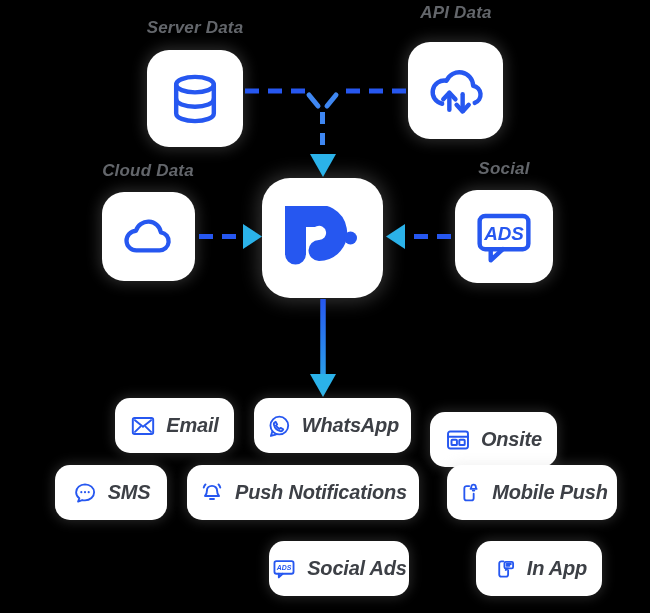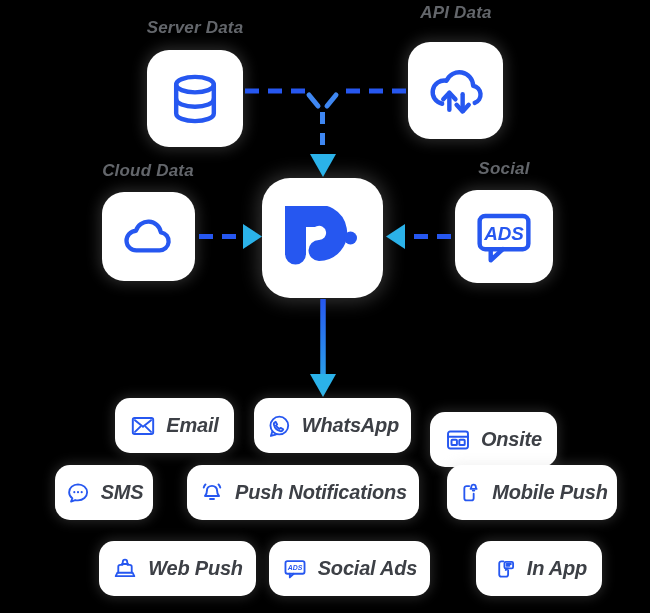--- a/index.html
+++ b/index.html
@@ -118,21 +118,21 @@
   <div class="chip" style="left:418px;top:412px;width:127px">
     <svg width="26" height="26" viewBox="0 0 24 24" class="icon" stroke-width="1.8">
       <rect x="2.8" y="4.2" width="18.4" height="15.6" rx="2"></rect>
       <path d="M2.8 9h18.4"></path>
       <rect x="6" y="11.7" width="5" height="5" rx=".8"></rect>
       <rect x="13.2" y="11.7" width="5" height="5" rx=".8"></rect>
     </svg>
     <span class="lbl">Onsite</span>
   </div>
 
-  <div class="chip" style="left:43px;top:465px;width:98px">
+  <div class="chip" style="left:43px;top:465px;width:112px">
     <svg width="26" height="26" viewBox="0 0 24 24" class="icon" stroke-width="1.7">
       <path d="M12 4a8.2 7.2 0 0 0-8.2 7.2c0 2.3 1.2 4.3 3 5.6L5.6 20l3.8-1.5c.8.2 1.7.3 2.6.3a8.2 7.2 0 0 0 0-14.8Z"></path>
       <circle cx="8.6" cy="11.2" r="1" fill="currentColor" stroke="none"></circle>
       <circle cx="12" cy="11.2" r="1" fill="currentColor" stroke="none"></circle>
       <circle cx="15.4" cy="11.2" r="1" fill="currentColor" stroke="none"></circle>
     </svg>
     <span class="lbl">SMS</span>
   </div>
 
   <div class="chip" style="left:175px;top:465px;width:232px">
@@ -147,30 +147,22 @@
 
   <div class="chip" style="left:435px;top:465px;width:170px">
     <svg width="26" height="26" viewBox="0 0 24 24" class="icon" stroke-width="1.7">
       <path d="M12.2 5.6H9.7a2 2 0 0 0-2 2v9.2a2 2 0 0 0 2 2h4.6a2 2 0 0 0 2-2v-4.2"></path>
       <path d="M16.2 4.2c-1.2 0-2 .8-2 1.9 0 1.3-.5 1.8-.8 2.1h5.6c-.3-.3-.8-.8-.8-2.1 0-1.1-.8-1.9-2-1.9Z"></path>
       <path d="M15.5 9.8h1.4"></path>
     </svg>
     <span class="lbl">Mobile Push</span>
   </div>
 
-  <div class="chip" style="left:87px;top:541px;width:157px">
-    <svg width="26" height="26" viewBox="0 0 24 24" class="icon" stroke-width="1.7">
-      <path d="M5.8 15.3V10a1.8 1.8 0 0 1 1.8-1.8h2M14.4 8.2h2A1.8 1.8 0 0 1 18.2 10v5.3"></path>
-      <path d="M3.4 18.6h17.2l-1.5-3.1H4.9Z"></path>
-      <path d="M12 3.4c-1.2 0-2 .8-2 1.9 0 1.3-.5 1.8-.8 2.1h5.6c-.3-.3-.8-.8-.8-2.1 0-1.1-.8-1.9-2-1.9Z"></path>
-    </svg>
-    <span class="lbl">Web Push</span>
-  </div>
 
-  <div class="chip" style="left:257px;top:541px;width:161px">
+  <div class="chip" style="left:257px;top:541px;width:140px">
     <svg width="26" height="26" viewBox="0 0 24 24" class="icon" stroke-width="1.7">
       <rect x="3.2" y="4.8" width="17.6" height="11.6" rx="1.8"></rect>
       <path d="M7.2 16.4v3.4l3.6-3.4"></path>
       <text x="12" y="13.2" font-size="6.4" font-weight="800" text-anchor="middle">ADS</text>
     </svg>
     <span class="lbl">Social Ads</span>
   </div>
 
   <div class="chip" style="left:464px;top:541px;width:126px">
     <svg width="26" height="26" viewBox="0 0 24 24" class="icon" stroke-width="1.7">

